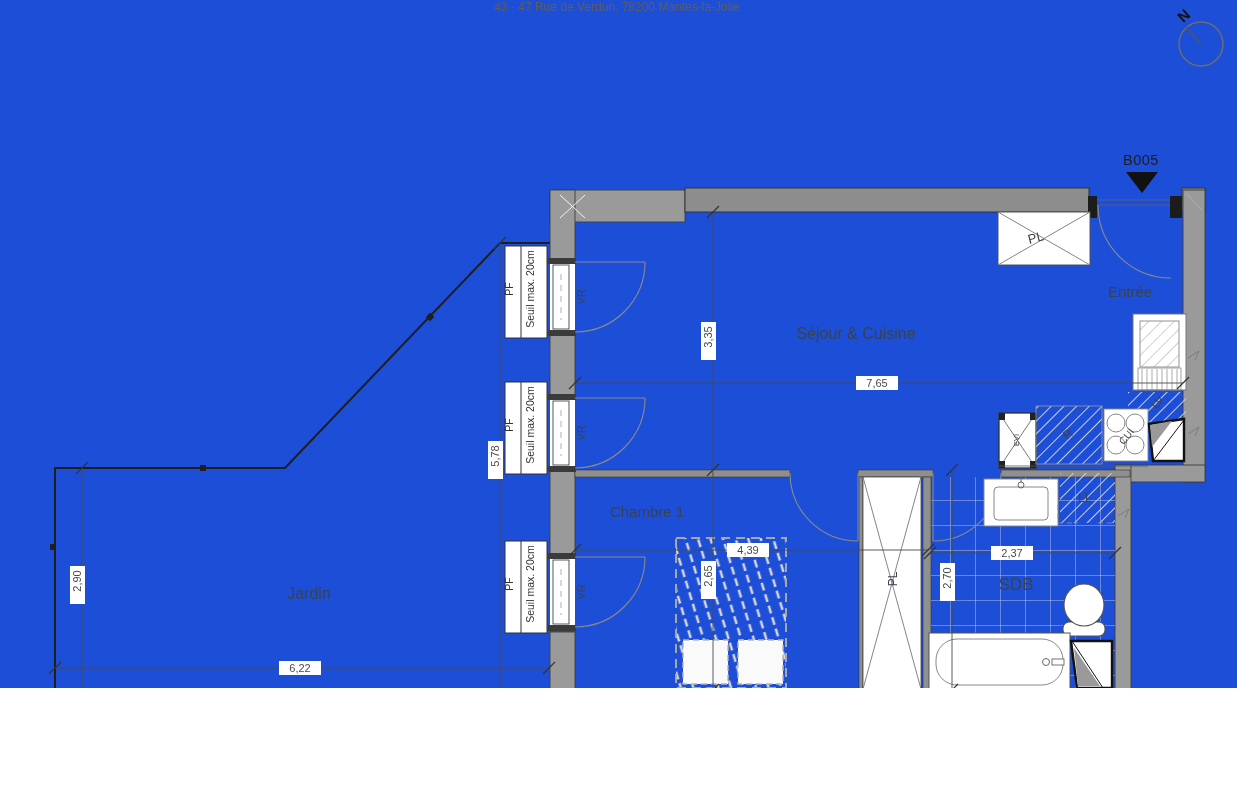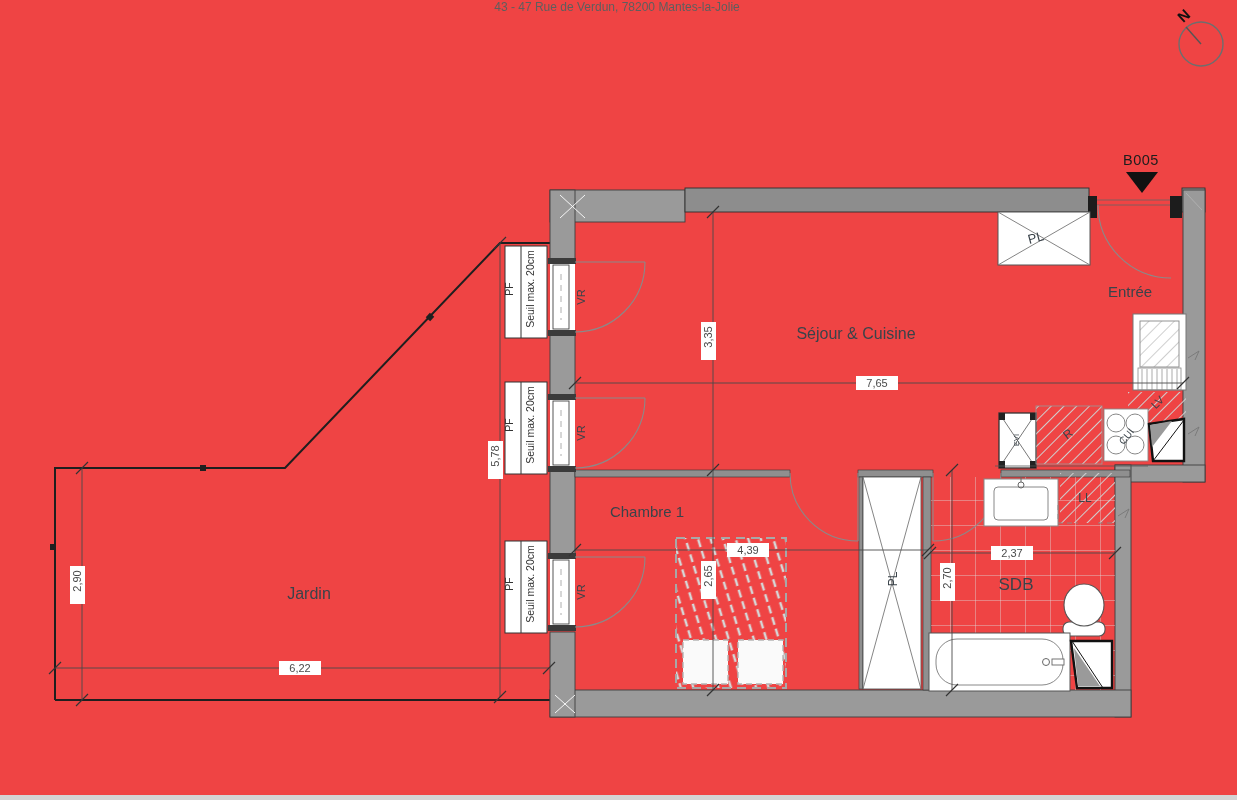--- a/index.html
+++ b/index.html
@@ -1,16 +1,16 @@
 <!DOCTYPE html>
 <html><head>
 <meta charset="utf-8">
 <style>
   html,body{margin:0;padding:0;background:#ffffff;}
-  #stage{position:relative;width:1237px;height:800px;background:#ef4444;overflow:hidden;}
+  #stage{position:relative;width:1237px;height:688px;background:#1d4ed8;overflow:hidden;}
   svg{position:absolute;left:0;top:0;}
   text{font-family:"Liberation Sans", sans-serif;}
   .addr{font-size:12px;fill:#5e5e5e;}
   .b005{font-size:14.5px;fill:#1d1d1d;letter-spacing:.5px;}
   .room-label{font-size:16px;fill:#3a434a;}
   .room-label-sm{font-size:15px;fill:#3a434a;}
   .sdb-label{font-size:17px;fill:#3a434a;}
   .dim-label{font-size:11px;fill:#4a4a4a;}
   .small-label{font-size:11px;fill:#3a434a;}
   .pf-label{font-size:10.5px;fill:#333;}

